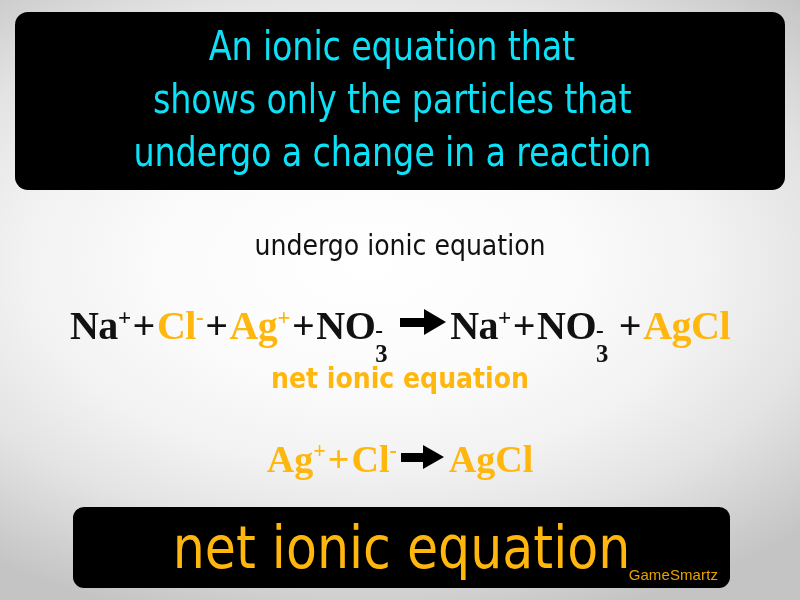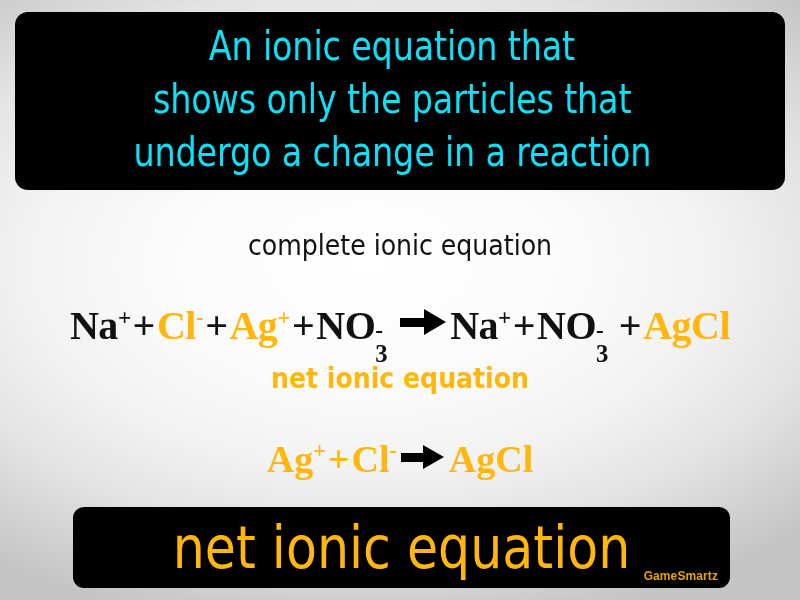--- a/index.html
+++ b/index.html
@@ -210,39 +210,39 @@
     white-space: nowrap;
     transform: scaleX(0.97);
     transform-origin: center center;
   }
   #watermark {
     position: absolute;
     right: 12px;
     bottom: 5px;
     color: #e8a200;
     font-family: "Liberation Sans", sans-serif;
-    font-size: 12px;
-    font-weight: bold;
+    font-size: 15px;
+    font-weight: normal;
     letter-spacing: 0.1px;
   }
 </style>
 </head>
 <body>
 
 <div id="card">
 
   <div id="definition-banner">
     <div class="def-line">An ionic equation that</div>
     <div class="def-line">shows only the particles that</div>
     <div class="def-line">undergo a change in a reaction</div>
   </div>
 
   <div id="equations">
 
-    <div id="complete-label" class="eq-label">complete ionic equation</div>
+    <div id="complete-label" class="eq-label">undergo ionic equation</div>
 
     <div id="complete-equation" class="eq-row">
       <span class="term black"><span>Na</span><span class="sup-simple">+</span></span>
       <span class="plus">+</span>
       <span class="term orange"><span>Cl</span><span class="sup-simple">-</span></span>
       <span class="plus">+</span>
       <span class="term orange"><span>Ag</span><span class="sup-simple">+</span></span>
       <span class="plus">+</span>
       <span class="term black"><span>NO</span><span class="stack"><span class="sup">-</span><span class="sub">3</span></span></span>
       <span class="arrow">

